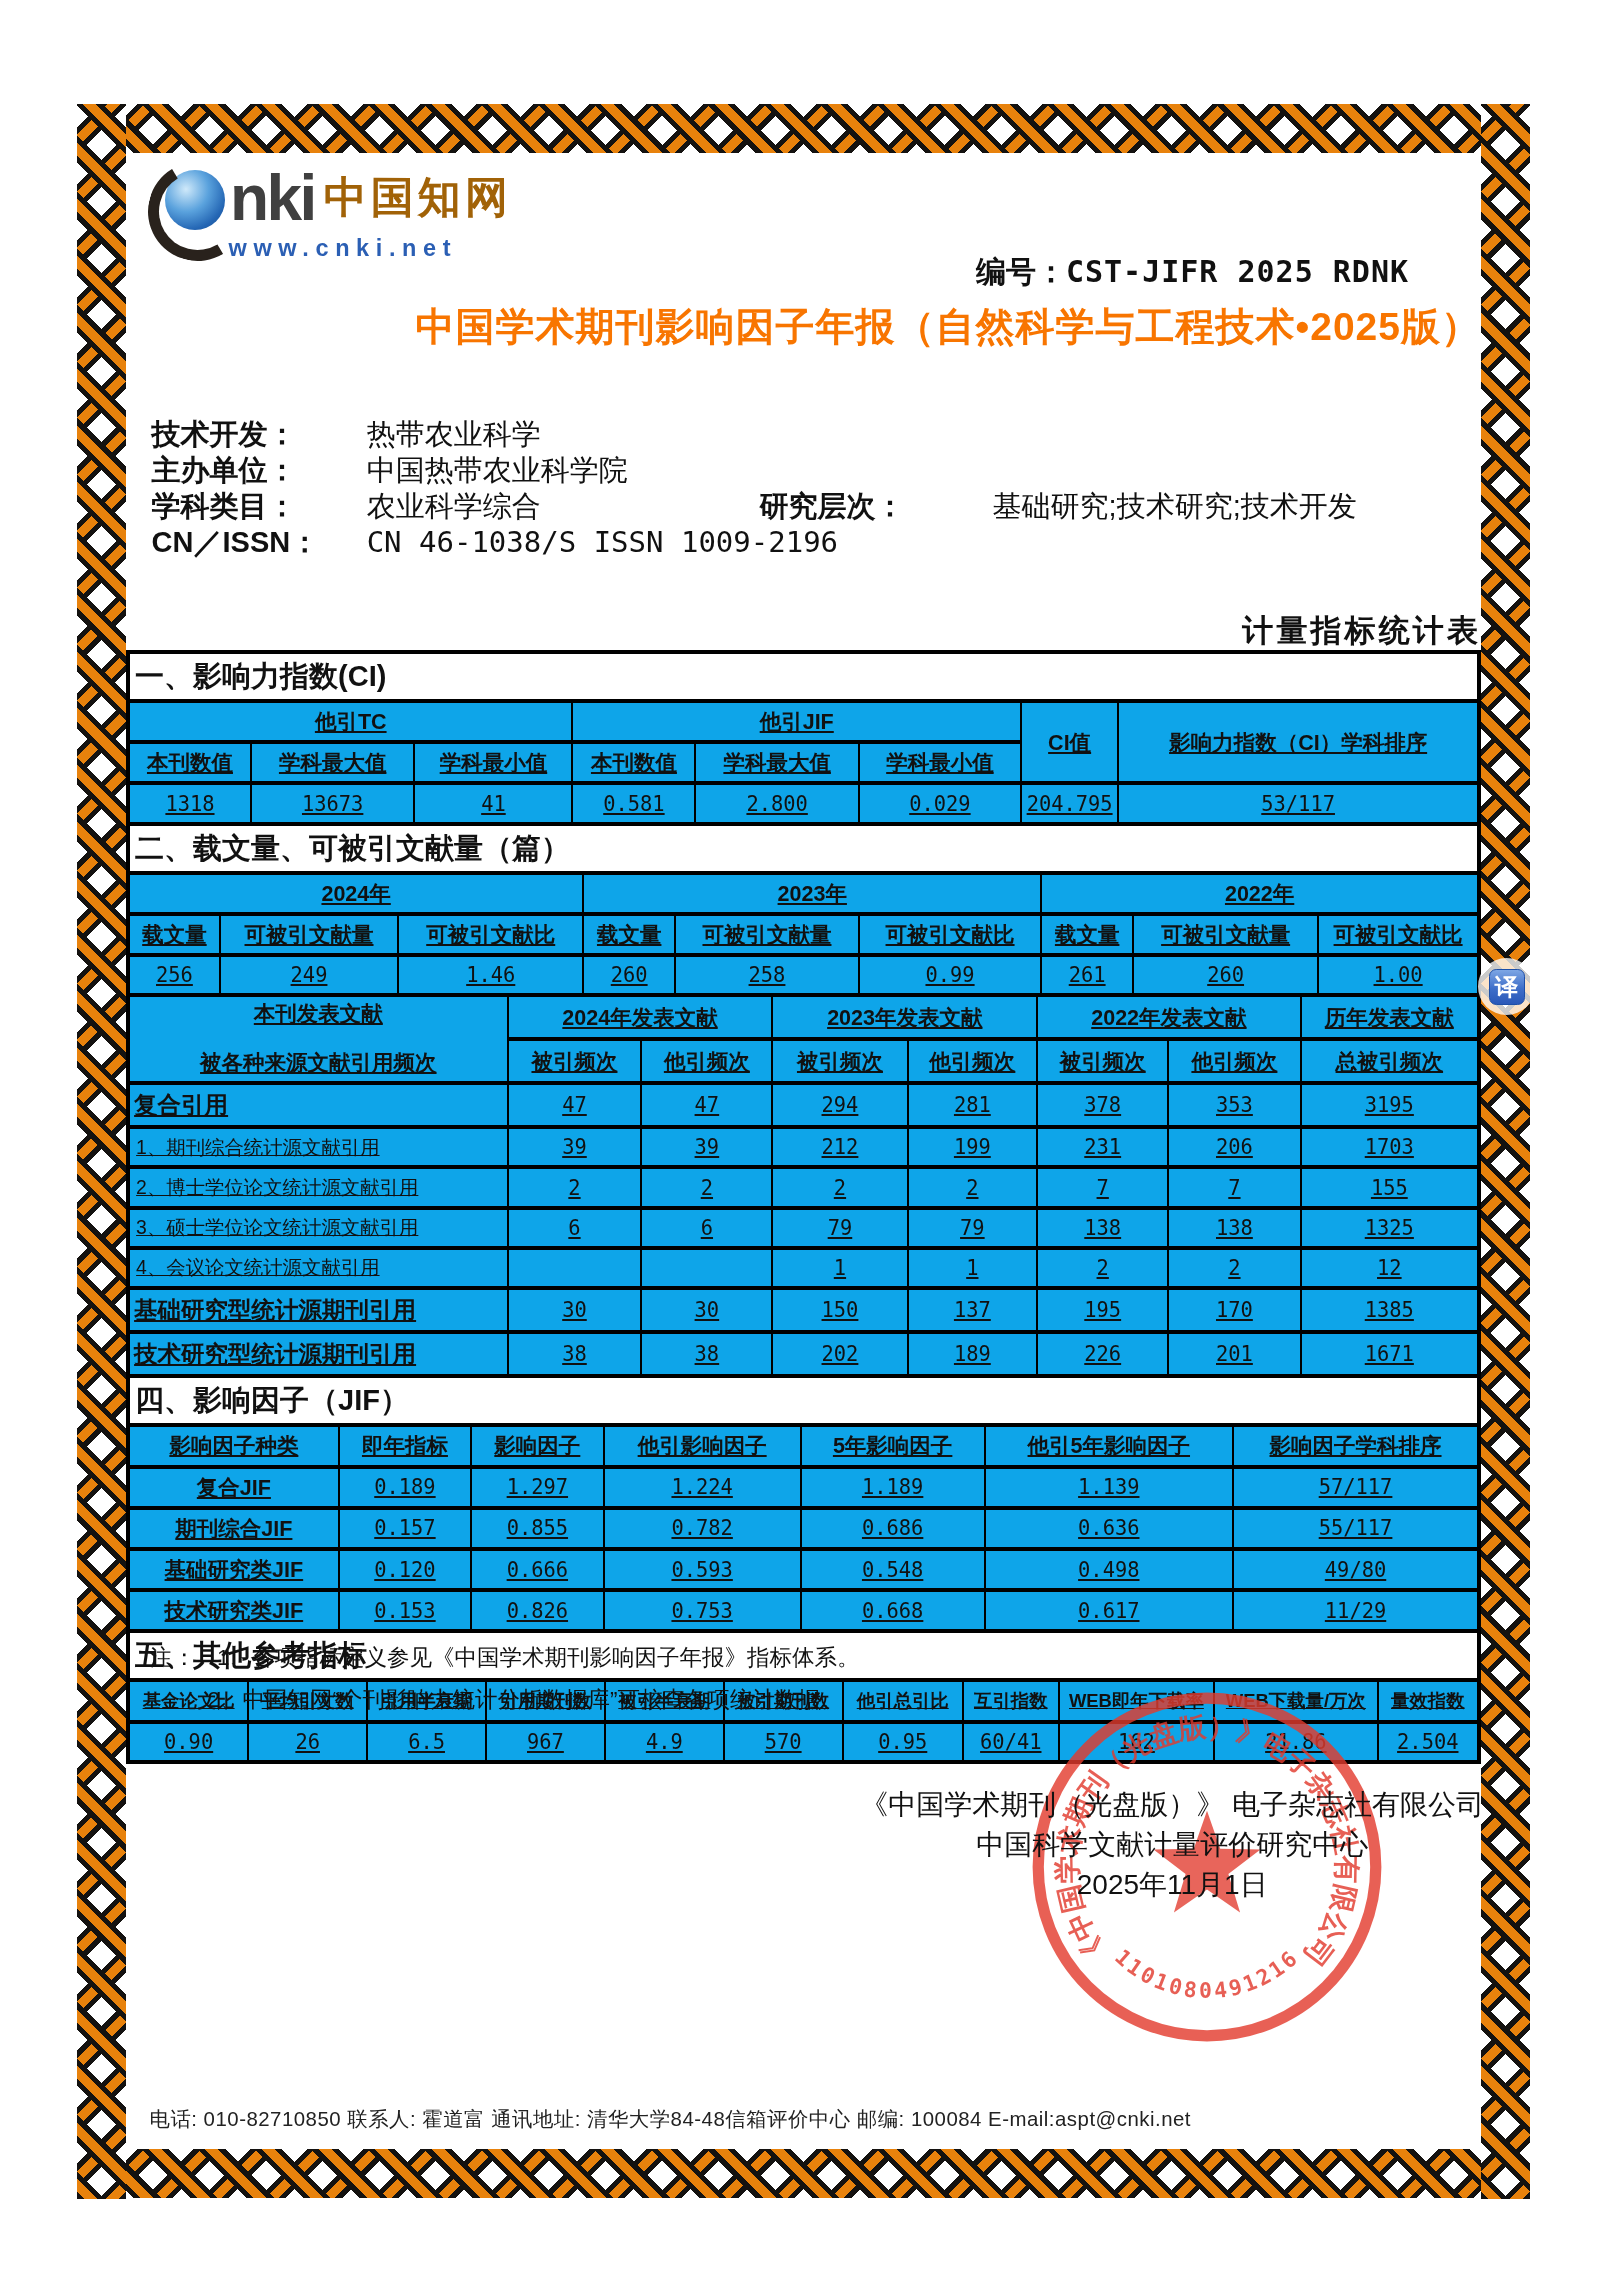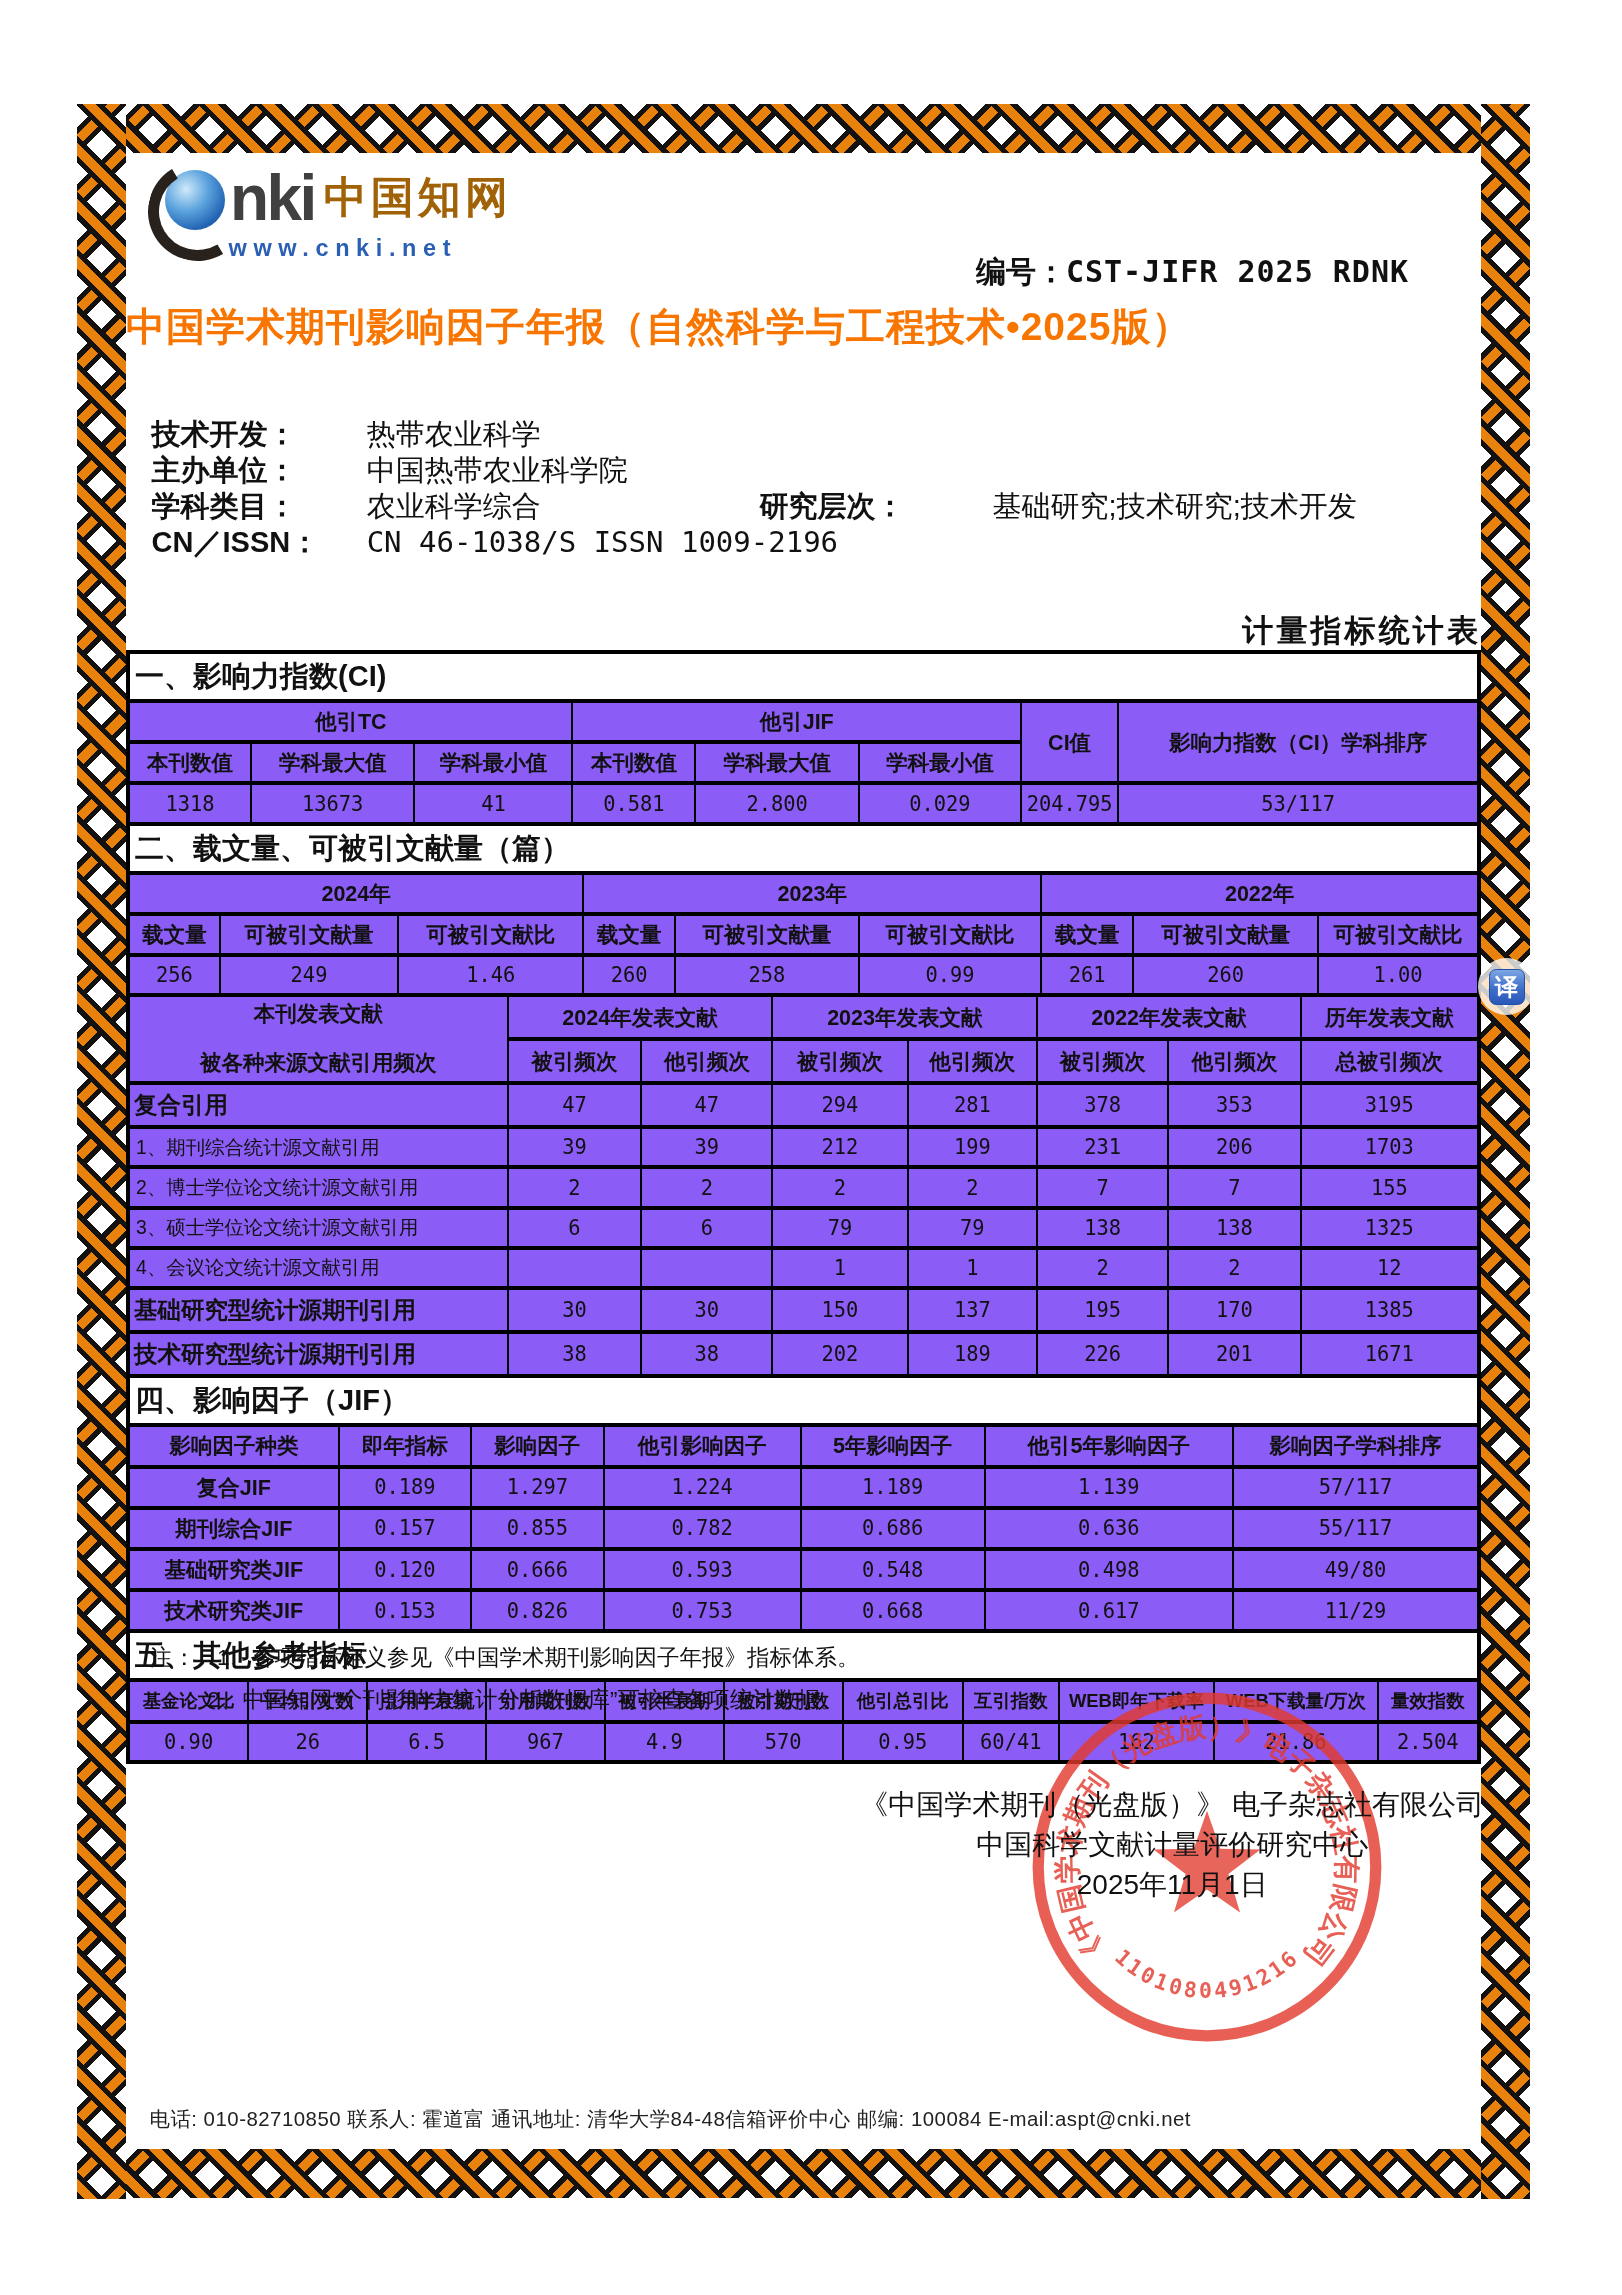--- a/index.html
+++ b/index.html
@@ -25,21 +25,21 @@
   .globe::before{content:"";position:absolute;left:-17.4px;top:-8.2px;width:77px;height:77px;border-radius:50%;
          border:11.2px solid rgba(0,0,0,0);border-left-color:#29221c;border-bottom-color:#29221c;transform:rotate(14deg);}
   .brand{font-size:64px;font-weight:800;letter-spacing:-2.6px;color:#404040;line-height:1;}
   .brand-cn{font-family:"DejaVu Serif","Liberation Serif",serif;font-size:43px;font-weight:700;color:#a16207;
          margin-left:9px;letter-spacing:4.1px;}
   .logo-url{margin:5.1px 0 0 77px;font-size:23.5px;font-weight:700;color:#2b5fb4;letter-spacing:6.6px;}
 
   
   .docno{position:absolute;top:99px;right:72px;font-size:30px;font-weight:700;}
   .docno-val{font-family:"DejaVu Sans Mono","Liberation Mono",monospace;font-weight:600;letter-spacing:1px;}
-  .doc-title{position:absolute;top:147px;left:0;width:100%;text-align:left;
+  .doc-title{position:absolute;top:147px;left:0;width:100%;text-align:right;
              font-size:39px;font-weight:900;color:#f87500;letter-spacing:1px;}
 
   
   .info{position:absolute;top:263px;left:25.6px;right:0;}
   .info-row{position:relative;height:36px;font-size:29px;line-height:36px;white-space:nowrap;}
   .info-label{display:inline-block;width:207px;font-weight:800;}
   .info-val{font-weight:400;}
   .info-label2{position:absolute;left:608px;font-weight:800;}
   .info-val2{position:absolute;left:841px;font-weight:400;}
   .mono{font-family:"DejaVu Sans Mono","Liberation Mono",monospace;}
@@ -47,21 +47,21 @@
   .stats-title{position:absolute;top:457px;left:0;width:100%;text-align:right;
                font-size:31px;font-weight:900;letter-spacing:3.1px;}
 
   
   .sections{position:absolute;top:497px;left:0;width:1355px;}
   .sec{margin-top:-4.1px;}
   .sec:first-child{margin-top:0;}
   .sec-h{border:4.1px solid #000;border-bottom:none;padding:3.1px 6.1px 2px 5.1px;
          font-size:29px;font-weight:900;display:flex;align-items:baseline;}
   .sec-h .h-note{font-size:19.4px;font-weight:400;margin-left:4.1px;}
-  table{width:100%;border-collapse:collapse;table-layout:fixed;border:4.1px solid #000;background:#8b5cf6;}
+  table{width:100%;border-collapse:collapse;table-layout:fixed;border:4.1px solid #000;background:#0ea5e9;text-decoration:underline;}
   th,td{border:2px solid #000;border-top:4.1px solid #000;padding:4.1px 3.1px;text-align:center;overflow:hidden;}
   tr:first-child th,tr:first-child td{border-top:none;}
   th{font-size:21.5px;font-weight:800;height:29px;}
   td{font-size:20.4px;height:28px;}
   td.num{font-family:"DejaVu Sans Mono","Liberation Mono",monospace;font-size:20.4px;}
   .t3corner div{line-height:1.25;}
   .t3corner .c-top{margin-bottom:22px;}
   td.rowlabel{text-align:left;padding-left:6.1px;font-size:19.4px;}
   td.rowlabel.big{font-size:23.5px;font-weight:800;padding-left:4.1px;}
   td.t4label{font-weight:800;font-size:21.5px;}

